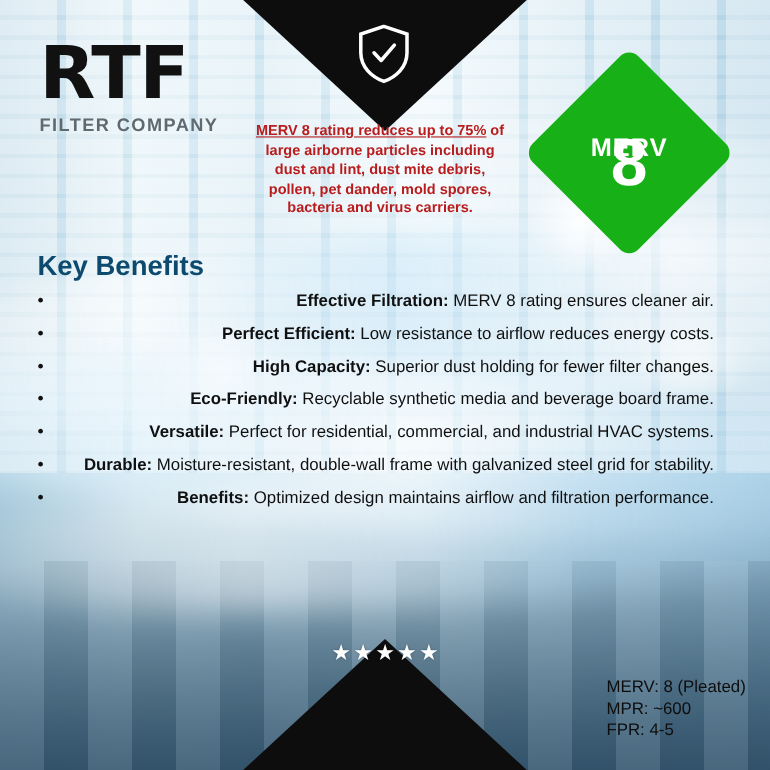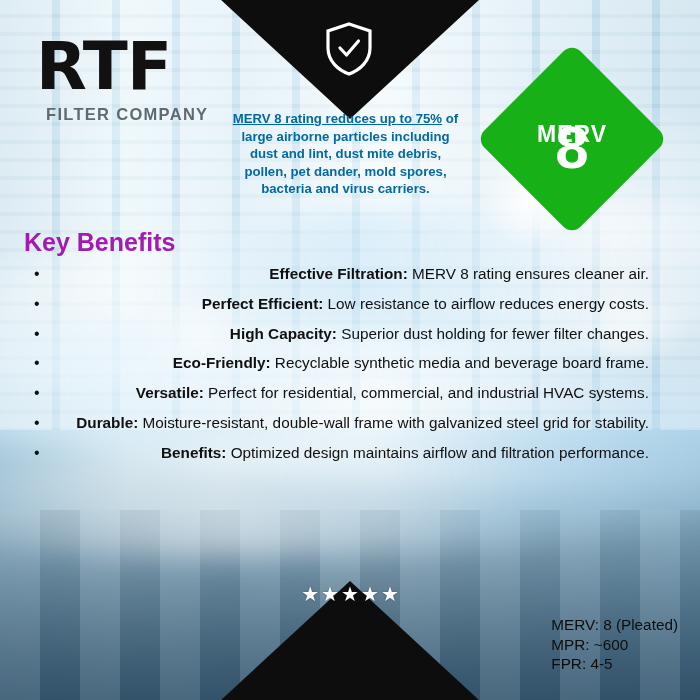--- a/index.html
+++ b/index.html
@@ -124,21 +124,20 @@
     line-height: 0.95;
     color: #111111;
   }
   .logo-sub {
     font-family: "Liberation Sans", sans-serif;
     font-weight: 700;
     font-size: 16.5px;
     letter-spacing: 1.3px;
     color: #5f6a70;
     margin-top: 6px;
-    margin-left: 10px;
   }
 
   
   .shield {
     position: absolute;
     left: 325px;
     top: 22px;
     width: 48px;
     height: 54px;
     z-index: 6;
@@ -147,21 +146,21 @@
   
   .merv-text {
     position: absolute;
     left: 228px;
     top: 110px;
     width: 235px;
     text-align: center;
     font-size: 13.2px;
     line-height: 1.33;
     font-weight: 700;
-    color: #0369a1;
+    color: #b91c1c;
     z-index: 6;
   }
   .merv-text .ul { text-decoration: underline; }
 
   
   .diamond-wrap {
     position: absolute;
     left: 480px;
     top: 47px;
     width: 184px;
@@ -198,25 +197,25 @@
     text-align: center;
     color: #ffffff;
     font-size: 60px;
     font-weight: 700;
     line-height: 1.1;
   }
 
   
   .kb-title {
     position: absolute;
-    left: 24px;
+    left: 34px;
     top: 228px;
     font-size: 25px;
     font-weight: 700;
-    color: #a21caf;
+    color: #0c4a6e;
     z-index: 6;
   }
   .kb-list {
     position: absolute;
     left: 34px;
     top: 264px;
     width: 615px;
     z-index: 6;
   }
   .kb-item {

